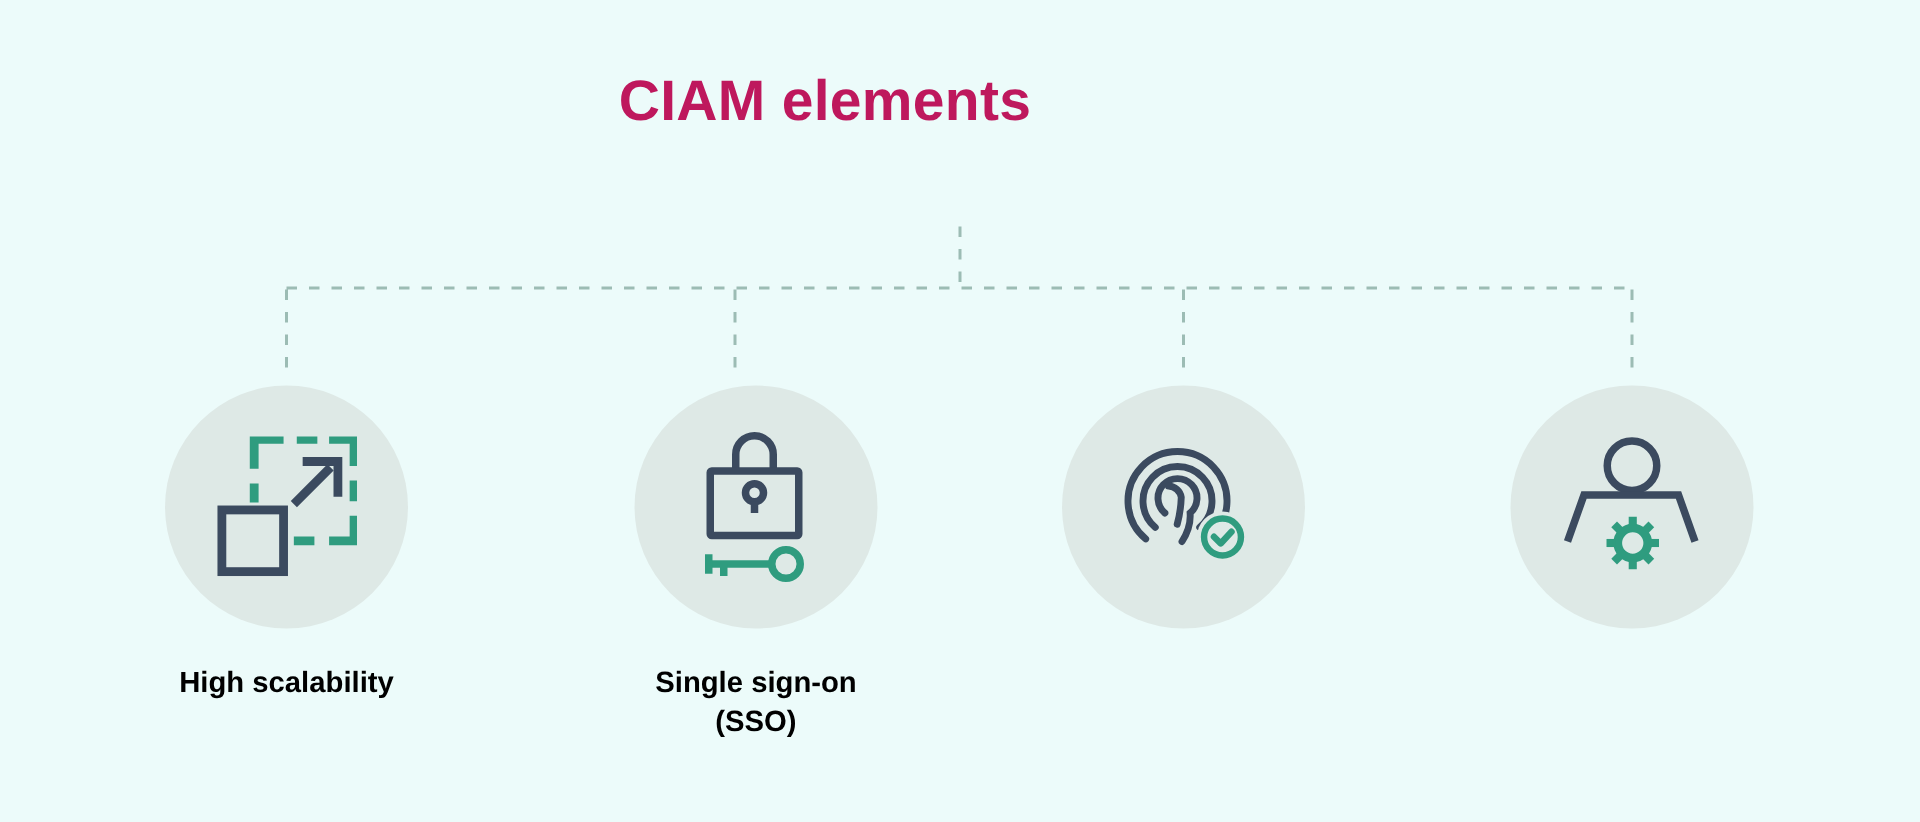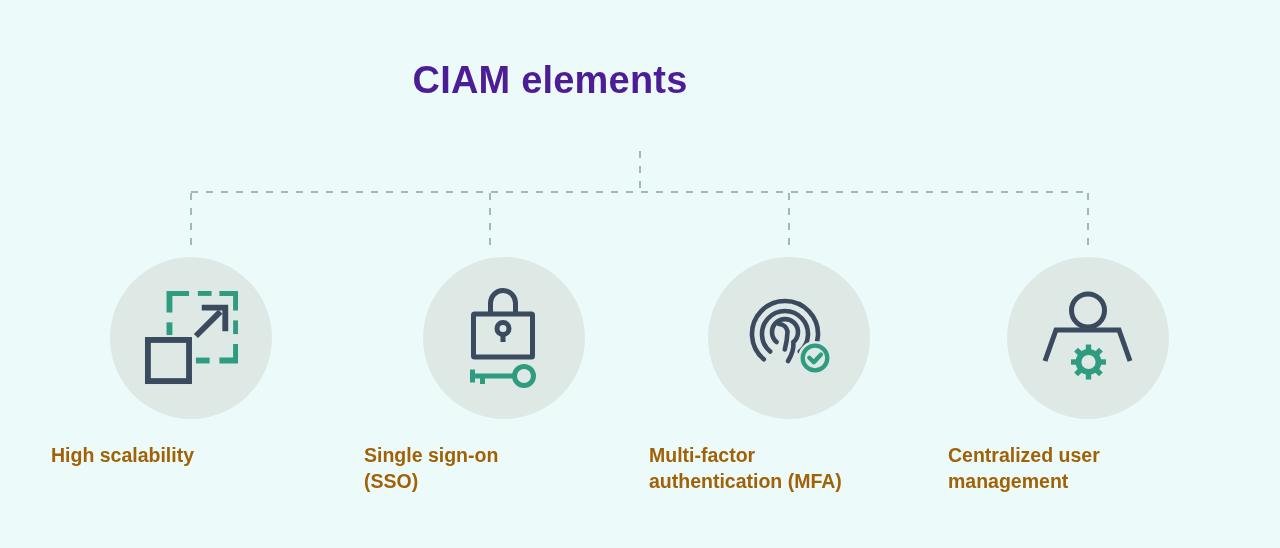--- a/index.html
+++ b/index.html
@@ -6,27 +6,27 @@
   .canvas {
     position: relative;
     width: 1280px;
     height: 548px;
     background: #ecfbfa;
     overflow: hidden;
     font-family: "Liberation Sans", sans-serif;
   }
   .title {
     position: absolute;
-    top: 59px;
+    top: 47px;
     left: 0;
     width: 1100px;
     text-align: center;
     font-size: 38px;
     font-weight: 700;
-    color: #4c1d95;
+    color: #be185d;
     letter-spacing: 0.2px;
   }
   .connectors {
     position: absolute;
     top: 0;
     left: 0;
   }
   .col {
     position: absolute;
     top: 257px;
@@ -41,24 +41,25 @@
     height: 162px;
     margin: 0 auto;
     border-radius: 50%;
     background: #dee9e6;
     display: flex;
     align-items: center;
     justify-content: center;
   }
   .label {
     margin-top: 23px;
+    text-align: center;
     font-size: 19.5px;
     line-height: 1.34;
     font-weight: 700;
-    color: #a16207;
+    color: #000000;
     white-space: pre-line;
   }
 </style>
 </head>
 <body>
 
 <div class="canvas">
 
   <div class="title">CIAM elements</div>
 
@@ -123,22 +124,20 @@
           <path d="M35.6 50 A13 13 0 1 1 52.4 50 C53 58 50.5 63.5 47 69"></path>
           <path d="M38 32 A9 9 0 0 1 46.5 39.5 C46.3 46 45.3 52 43.8 57.5"></path>
         </g>
         <circle cx="74" cy="66" r="17" fill="#dee9e6"></circle>
         <g fill="none" stroke="#2f9c7f" stroke-width="4.3" stroke-linecap="round" stroke-linejoin="round">
           <circle cx="74" cy="66" r="12.3"></circle>
           <path d="M68.3 65.8 L72.8 70.3 L80 62.5"></path>
         </g>
       </svg>
     </div>
-    <div class="label">Multi-factor
-authentication (MFA)</div>
   </div>
 
   <div class="col col4">
     <div class="circle">
       <svg width="96" height="95" viewBox="0 0 96 95">
         <g fill="none" stroke="#3b4a5f" stroke-width="5">
           <circle cx="48" cy="19.5" r="16.5"></circle>
           <path d="M5 70 L16 39 H79 L90 70"></path>
         </g>
         <g fill="none" stroke="#2f9c7f">
@@ -149,17 +148,15 @@
             <path d="M60 71 H66"></path>
             <path d="M56.6 79.1 L60.9 83.4"></path>
             <path d="M48.5 82.5 V88.5"></path>
             <path d="M40.4 79.1 L36.1 83.4"></path>
             <path d="M37 71 H31"></path>
             <path d="M40.4 62.9 L36.1 58.6"></path>
           </g>
         </g>
       </svg>
     </div>
-    <div class="label">Centralized user
-management</div>
   </div>
 
 </div>
 
 </body></html>

